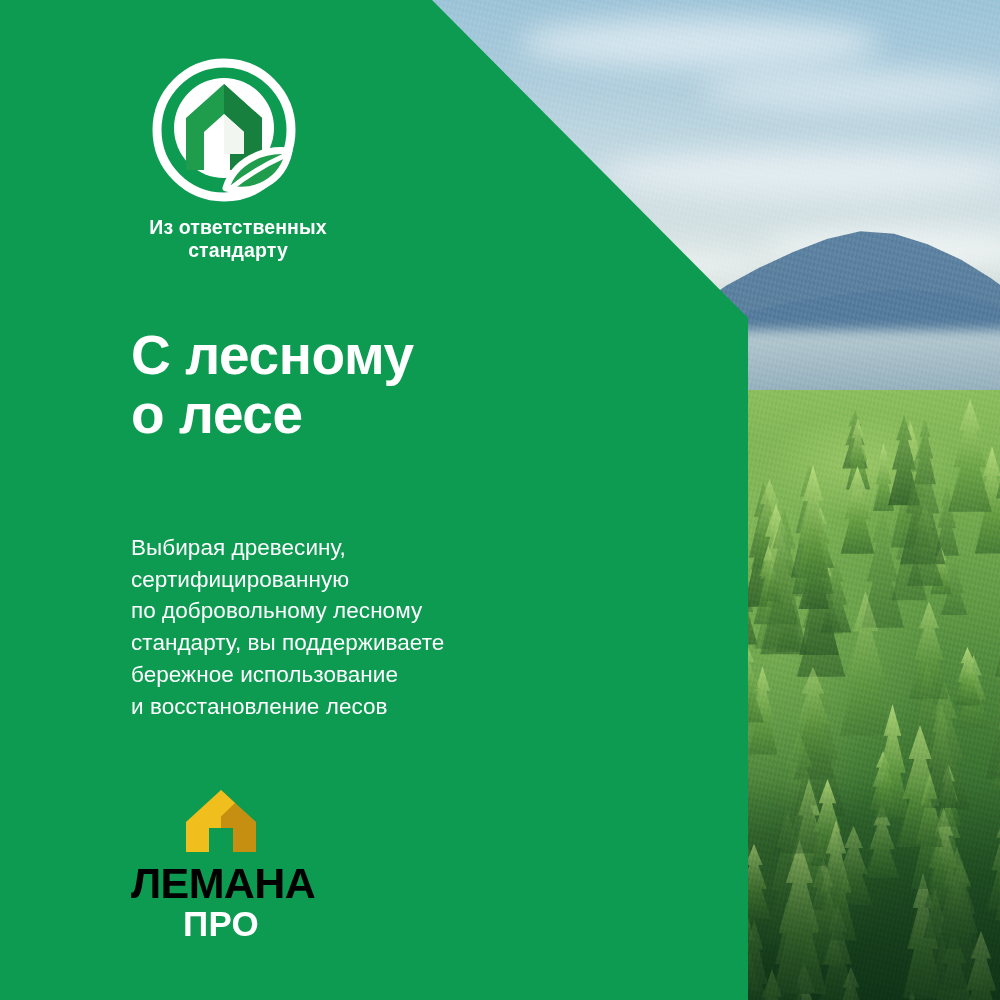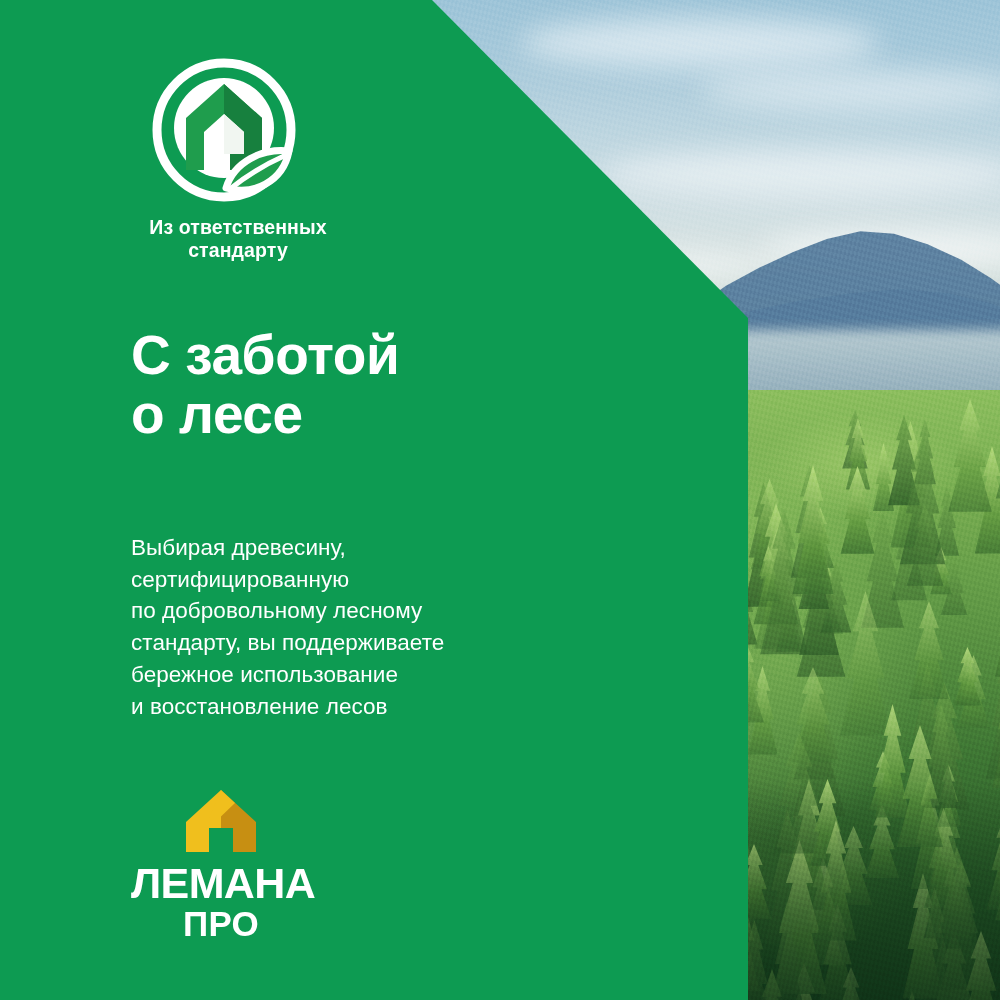--- a/index.html
+++ b/index.html
@@ -145,21 +145,21 @@
     letter-spacing:.05px;
     white-space:pre-line;
   }
 
   
   .brand{position:absolute;left:131px;top:788px;width:180px;}
   .brandhouse{display:block;margin:0 auto;width:74px;height:66px;}
   .brandname{
     margin-top:8px;
     text-align:center;
-    color:#ffffff;
+    color:#000000;
     font-size:43px;
     font-weight:bold;
     letter-spacing:-.6px;
     line-height:1;
   }
   .brandsub{
     margin-top:1px;
     text-align:center;
     color:#ffffff;
     font-size:35px;
@@ -372,21 +372,21 @@
         <rect x="54" y="86" width="26" height="28" fill="#ffffff"></rect>
         <path d="M74 58 L94 76 L94 98 L74 98 Z" fill="#f1f6f1"></path>
 
         <path d="M139 95 C112 92 84 106 76 132 C103 140 133 126 139 95 Z" fill="#1f9d4d" stroke="#ffffff" stroke-width="7" stroke-linejoin="round"></path>
         <path d="M136 99 C116 108 96 120 80 133" fill="none" stroke="#ffffff" stroke-width="5" stroke-linecap="round"></path>
       </svg>
       <div class="ecocaption">Из ответственных
 стандарту</div>
     </div>
 
-    <div class="headline">С заботой
+    <div class="headline">С лесному
 о лесе</div>
 
     <div class="bodycopy">Выбирая древесину,
 сертифицированную
 по добровольному лесному
 стандарту, вы поддерживаете
 бережное использование
 и восстановление лесов</div>
 
     <div class="brand">

